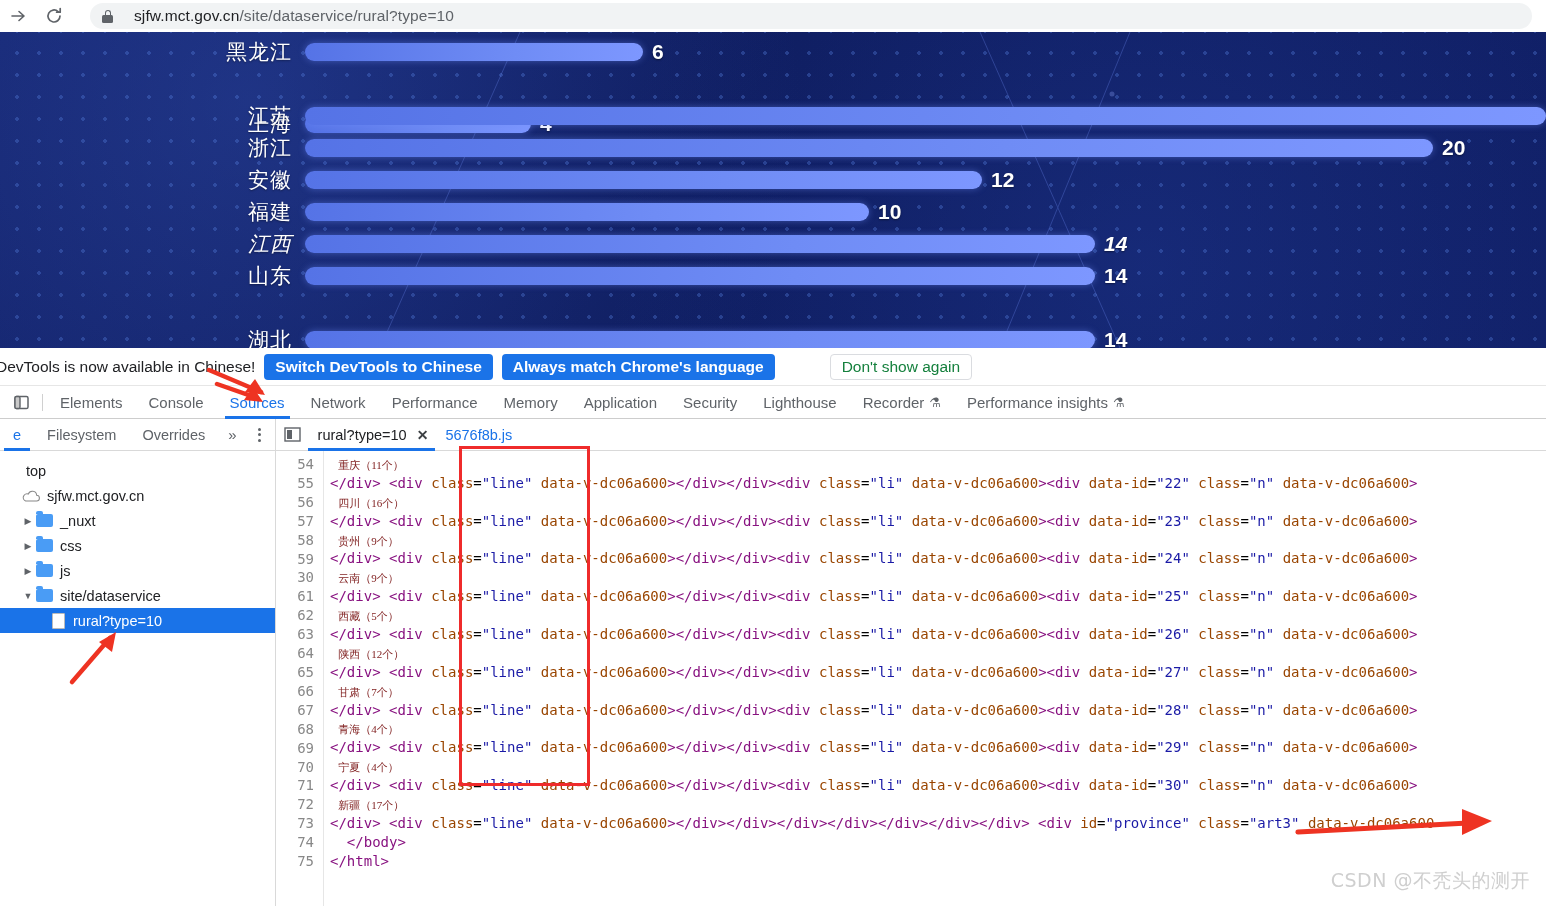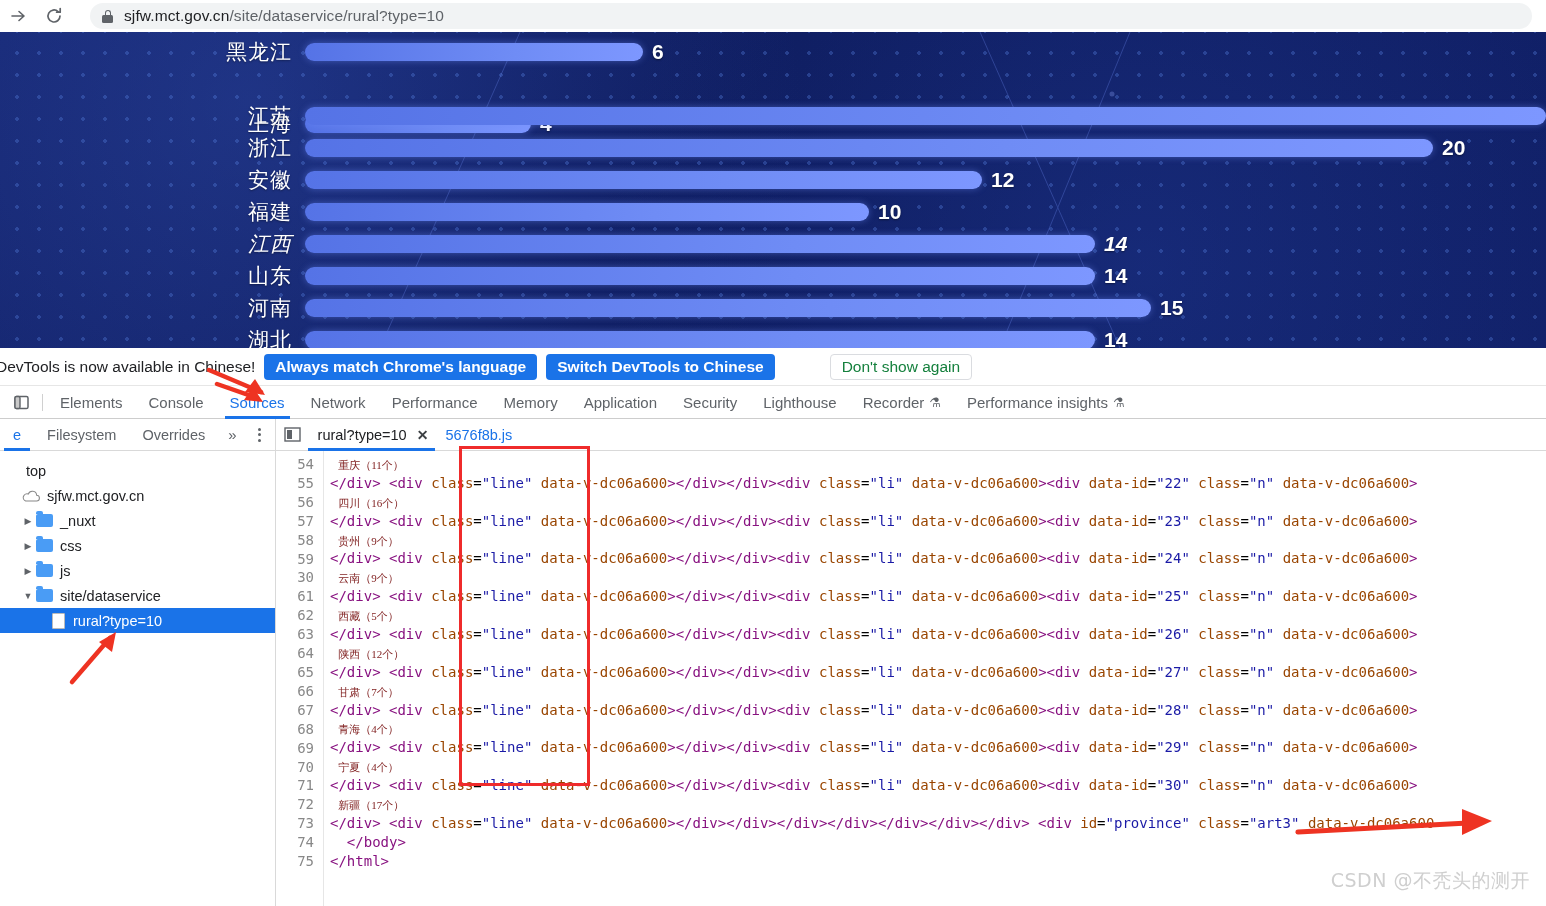--- a/index.html
+++ b/index.html
@@ -16,21 +16,21 @@
     background: #ffffff; display: flex; align-items: center; gap: 0;
   }
   .nav-btn {
     width: 36px; height: 32px; display: flex; align-items: center;
     justify-content: center; color: #5f6368;
   }
   .nav-btn svg { display: block; }
   .url-pill {
     margin-left: 18px; height: 26px; flex: 1; margin-right: 14px;
     background: #f1f3f4; border-radius: 13px; display: flex;
-    align-items: center; padding: 0 12px; gap: 11px;
+    align-items: center; padding: 0 12px; gap: 21px;
   }
   .lock-ic { width: 11px; height: 13px; position: relative; flex: 0 0 auto; }
   .lock-ic .body { position: absolute; left: 0; bottom: 0; width: 11px; height: 8px; background: #5f6368; border-radius: 1.5px; }
   .lock-ic .shackle { position: absolute; left: 2.5px; top: 0; width: 6px; height: 7px; border: 1.7px solid #5f6368; border-bottom: none; border-radius: 3px 3px 0 0; }
   .url-text { font-size: 15.5px; color: #202124; letter-spacing: .1px; white-space: nowrap; }
   .url-text .dim { color: #5f6368; }
 
   
   .viewport {
     position: absolute; left: 0; top: 32px; width: 1546px; height: 316px;
@@ -264,41 +264,34 @@
             <div class="val" style="left: 799px;">14</div>
           </div>
         </div>
         <div class="row" style="top: 228px;">
           <div class="cat">山东</div>
           <div class="track">
             <div class="bar" style="width: 790px;"></div>
             <div class="val" style="left: 799px;">14</div>
           </div>
         </div>
-        <div class="row" style="top: 260px;">
-          <div class="cat">河南</div>
-          <div class="track">
-            <div class="bar" style="width: 846px;"></div>
-            <div class="val" style="left: 855px;">15</div>
-          </div>
-        </div>
         <div class="row" style="top: 292px;">
           <div class="cat">湖北</div>
           <div class="track">
             <div class="bar" style="width: 790px;"></div>
             <div class="val" style="left: 799px;">14</div>
           </div>
         </div>
       </div>
   </div>
 
   <div class="dt-notice">
     <span class="msg">DevTools is now available in Chinese!</span>
+    <div class="dt-btn primary">Switch DevTools to Chinese</div>
     <div class="dt-btn primary">Always match Chrome's language</div>
-    <div class="dt-btn primary">Switch DevTools to Chinese</div>
     <div class="dt-btn ghost">Don't show again</div>
   </div>
 
   <div class="dt-tabs">
     <div class="dock-ic">
       <svg width="19" height="19" viewBox="0 0 19 19">
           <rect x="3" y="3.5" width="13" height="12" rx="1.6" fill="none" stroke="#5f6368" stroke-width="1.5"></rect>
           <rect x="3" y="3.5" width="5" height="12" rx="1.6" fill="#c9c9c9" stroke="#5f6368" stroke-width="1.4"></rect>
         </svg>
     </div>

